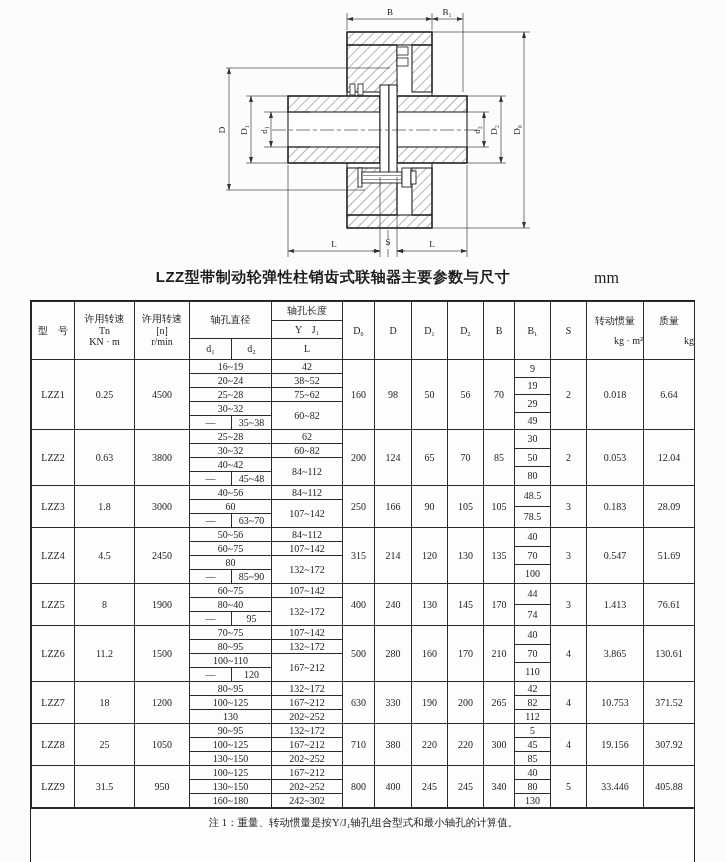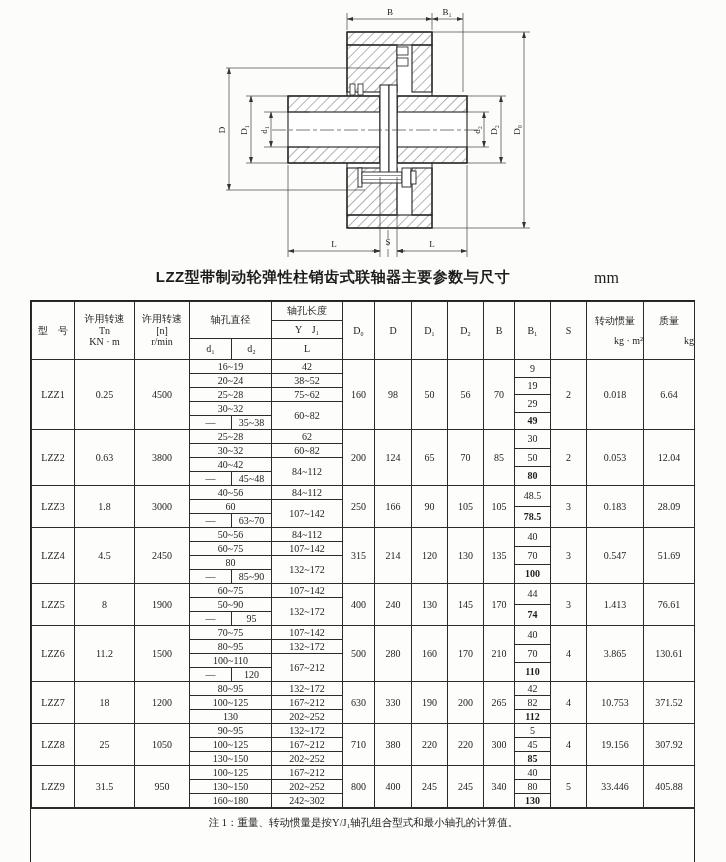--- a/index.html
+++ b/index.html
@@ -26,21 +26,21 @@
     font-size:10px;font-weight:normal;padding:0;white-space:nowrap;
     overflow:hidden;line-height:1.15;
   }
   tr.h1{height:19px}tr.h2{height:18px}tr.h3{height:21px}
   tbody tr{height:14px;}
   .bl{display:block;}
   .gap{margin-top:9px;text-align:right;}
   .b1-cell{position:relative;padding:0;}
   .b1-stack{position:absolute;top:0;left:0;right:0;bottom:0;display:flex;flex-direction:column;}
   .b1-sub{flex:1;display:flex;align-items:center;justify-content:center;border-bottom:1px solid #2b2b2b;}
-  .b1-sub:last-child{border-bottom:none;font-weight:bold;}
+  .b1-sub:last-child{border-bottom:none;}
   .notes{border-top:1px solid #2b2b2b;font-size:10.5px;line-height:1.65;text-align:center;padding:5px 6px 9px 8px;}
   .notes .n2{padding-left:22px;margin-top:39px;}
 </style>
 </head>
 <body>
 
 <div class="page">
 
   <svg class="drawing" width="726" height="266" viewBox="0 0 726 266">
     <defs>
@@ -375,21 +375,21 @@
           <div class="b1-stack">
             <div class="b1-sub">44</div>
             <div class="b1-sub">74</div>
           </div>
         </td>
         <td rowspan="3">3</td>
         <td rowspan="3">1.413</td>
         <td rowspan="3">76.61</td>
       </tr>
       <tr>
-        <td colspan="2">50~90</td>
+        <td colspan="2">80~40</td>
         <td rowspan="2">132~172</td>
       </tr>
       <tr>
         <td>—</td>
         <td>95</td>
       </tr>
 
       <tr>
         <td rowspan="4">LZZ6</td>
         <td rowspan="4">11.2</td>

